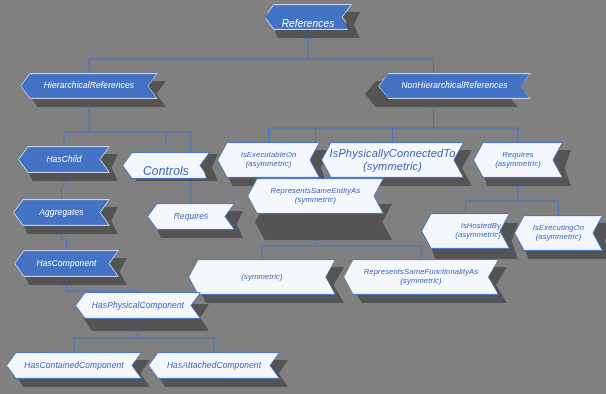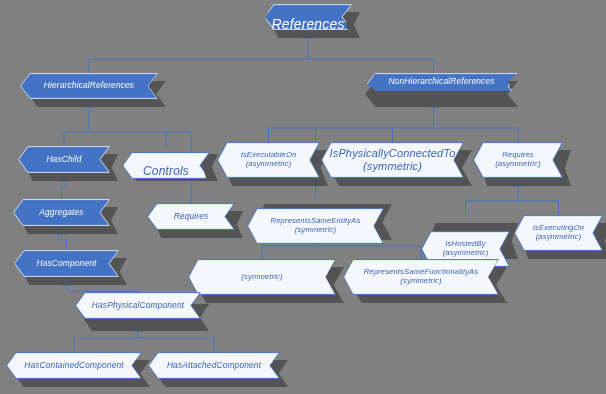--- a/index.html
+++ b/index.html
@@ -107,39 +107,39 @@
       <line x1="558.5" y1="201" x2="558.5" y2="215" stroke="#4472C4" stroke-width="1"></line>
       <polygon points="315.5,232 310,240 321,240" fill="none" stroke="#4472C4" stroke-width="1"></polygon>
       <line x1="315.5" y1="240" x2="315.5" y2="246" stroke="#4472C4" stroke-width="1"></line>
       <line x1="262" y1="246" x2="421" y2="246" stroke="#4472C4" stroke-width="1"></line>
       <line x1="262" y1="246" x2="262" y2="259" stroke="#4472C4" stroke-width="1"></line>
       <line x1="421" y1="246" x2="421" y2="259" stroke="#4472C4" stroke-width="1"></line>
     </svg>
   <div id="node-layer">
       <div class="nodewrap" style="left: 0px; top: 0px;">
         <div class="shadow" style="left: 272px; top: 12px; width: 88px; height: 26px; background: rgb(74, 74, 74);"></div>
-        <div class="node blue" style="left: 264px; top: 4px; width: 88px; height: 40px; font-size: 14px;">
+        <div class="node blue" style="left: 264px; top: 4px; width: 88px; height: 40px; font-size: 10px;">
           <svg class="shp" width="88" height="26" viewBox="0 0 88 26">
             <polygon points="0.6,13 9.88,0.6 87.4,0.6 78.12,13 87.4,25.4 9.88,25.4" fill="#4472C4" stroke="#D5DEEF" stroke-width="1"></polygon>
           </svg>
           <div class="lbl">References</div>
         </div>
       </div>
       <div class="nodewrap" style="left: 0px; top: 0px;">
         <div class="shadow" style="left: 28px; top: 81px; width: 138px; height: 26px; background: rgb(74, 74, 74);"></div>
         <div class="node blue" style="left: 20px; top: 73px; width: 138px; height: 26px; font-size: 8.4px; font-style: italic;">
           <svg class="shp" width="138" height="26" viewBox="0 0 138 26">
             <polygon points="0.6,13 9.88,0.6 137.4,0.6 128.12,13 137.4,25.4 9.88,25.4" fill="#4472C4" stroke="#D5DEEF" stroke-width="1"></polygon>
           </svg>
           <div class="lbl">HierarchicalReferences</div>
         </div>
       </div>
       <div class="nodewrap" style="left: 0px; top: 0px;">
         <div class="shadow" style="left: 365px; top: 81px; width: 153px; height: 26px; background: rgb(74, 74, 74);"></div>
-        <div class="node blue" style="left: 365px; top: 73px; width: 153px; height: 18px; font-size: 8.4px; font-style: italic;">
+        <div class="node blue" style="left: 378px; top: 73px; width: 153px; height: 26px; font-size: 8.4px; font-style: italic;">
           <svg class="shp" width="153" height="26" viewBox="0 0 153 26">
             <polygon points="0.6,13 9.88,0.6 152.4,0.6 143.12,13 152.4,25.4 9.88,25.4" fill="#4472C4" stroke="#D5DEEF" stroke-width="1"></polygon>
           </svg>
           <div class="lbl">NonHierarchicalReferences</div>
         </div>
       </div>
       <div class="nodewrap" style="left: 0px; top: 0px;">
         <div class="shadow" style="left: 26px; top: 154px; width: 92px; height: 27px; background: rgb(74, 74, 74);"></div>
         <div class="node blue" style="left: 18px; top: 146px; width: 92px; height: 27px; font-size: 8.4px;">
           <svg class="shp" width="92" height="27" viewBox="0 0 92 27">
@@ -200,31 +200,31 @@
         <div class="shadow" style="left: 155px; top: 211px; width: 88px; height: 27px; background: rgb(74, 74, 74);"></div>
         <div class="node wht" style="left: 147px; top: 203px; width: 88px; height: 27px; font-size: 8.4px;">
           <svg class="shp" width="88" height="27" viewBox="0 0 88 27">
             <polygon points="0.6,13.5 10,0.6 87.4,0.6 78,13.5 87.4,26.4 10,26.4" fill="#F4F7FC" stroke="#4472C4" stroke-width="1"></polygon>
           </svg>
           <div class="lbl">Requires</div>
         </div>
       </div>
       <div class="nodewrap" style="left: 0px; top: 0px;">
         <div class="shadow" style="left: 255px; top: 204px; width: 137px; height: 36px; background: rgb(74, 74, 74);"></div>
-        <div class="node wht" style="left: 247px; top: 208px; width: 137px; height: 36px; font-size: 7.6px;">
+        <div class="node wht" style="left: 247px; top: 178px; width: 137px; height: 36px; font-size: 7.6px;">
           <svg class="shp" width="137" height="36" viewBox="0 0 137 36">
             <polygon points="0.6,18 10,0.6 136.4,0.6 127,18 136.4,35.4 10,35.4" fill="#F4F7FC" stroke="#4472C4" stroke-width="1"></polygon>
           </svg>
           <div class="lbl">RepresentsSameEntityAs</div>
           <div class="lbl">(symmetric)</div>
         </div>
       </div>
       <div class="nodewrap" style="left: 0px; top: 0px;">
         <div class="shadow" style="left: 429px; top: 223px; width: 89px; height: 36px; background: rgb(74, 74, 74);"></div>
-        <div class="node wht" style="left: 421px; top: 231px; width: 89px; height: 36px; font-size: 7.6px;">
+        <div class="node wht" style="left: 421px; top: 213px; width: 89px; height: 36px; font-size: 7.6px; align-items: flex-end;">
           <svg class="shp" width="89" height="36" viewBox="0 0 89 36">
             <polygon points="0.6,18 10,0.6 88.4,0.6 79,18 88.4,35.4 10,35.4" fill="#F4F7FC" stroke="#4472C4" stroke-width="1"></polygon>
           </svg>
           <div class="lbl">IsHostedBy</div>
           <div class="lbl">(asymmetric)</div>
         </div>
       </div>
       <div class="nodewrap" style="left: 0px; top: 0px;">
         <div class="shadow" style="left: 522px; top: 223px; width: 89px; height: 36px; background: rgb(74, 74, 74);"></div>
         <div class="node wht" style="left: 514px; top: 215px; width: 89px; height: 36px; font-size: 7.6px;">

